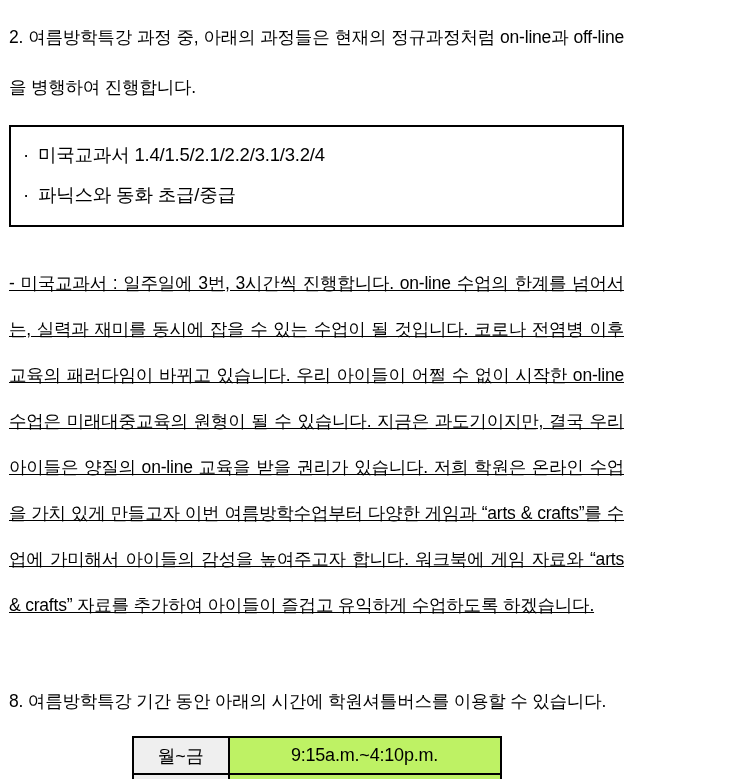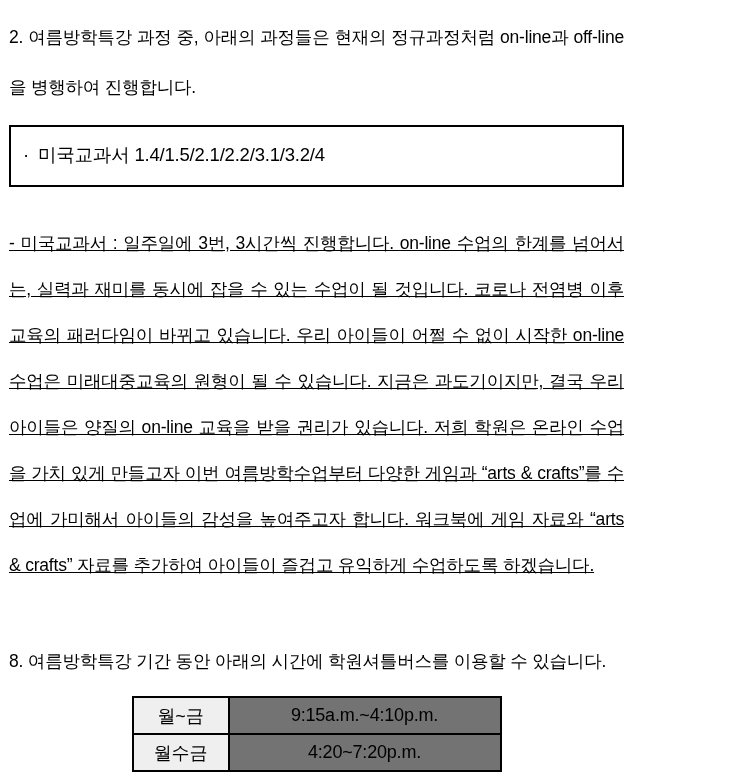--- a/index.html
+++ b/index.html
@@ -65,34 +65,37 @@
     font-size: 18px;
     letter-spacing: -0.2px;
     padding: 0 4px;
   }
   table.shuttle td.days {
     width: 86px;
     background: #efefef;
   }
   table.shuttle td.time {
     width: 262px;
-    background: #737373;
+    background: #bef264;
     text-align: center;
   }
 </style>
 </head>
 <body>
 
 <div class="page">
 
   <p class="para intro2">2. 여름방학특강 과정 중, 아래의 과정들은 현재의 정규과정처럼 on-line과 off-line을 병행하여 진행합니다.</p>
 
   <div class="course-box">
     <div class="course-item">
       <span class="bullet">·</span><span>미국교과서 1.4/1.5/2.1/2.2/3.1/3.2/4</span>
+    </div>
+    <div class="course-item">
+      <span class="bullet">·</span><span>파닉스와 동화 초급/중급</span>
     </div>
   </div>
 
   <p class="para detail">- 미국교과서 : 일주일에 3번, 3시간씩 진행합니다. on-line 수업의 한계를 넘어서는, 실력과 재미를 동시에 잡을 수 있는 수업이 될 것입니다. 코로나 전염병 이후 교육의 패러다임이 바뀌고 있습니다. 우리 아이들이 어쩔 수 없이 시작한 on-line수업은 미래대중교육의 원형이 될 수 있습니다. 지금은 과도기이지만, 결국 우리아이들은 양질의 on-line 교육을 받을 권리가 있습니다. 저희 학원은 온라인 수업을 가치 있게 만들고자 이번 여름방학수업부터 다양한 게임과 “arts &amp; crafts”를 수업에 가미해서 아이들의 감성을 높여주고자 합니다. 워크북에 게임 자료와 “arts &amp; crafts” 자료를 추가하여 아이들이 즐겁고 유익하게 수업하도록 하겠습니다.</p>
 
   <p class="para intro3">8. 여름방학특강 기간 동안 아래의 시간에 학원셔틀버스를 이용할 수 있습니다.</p>
 
   <table class="shuttle">
     <tbody>
       <tr>

